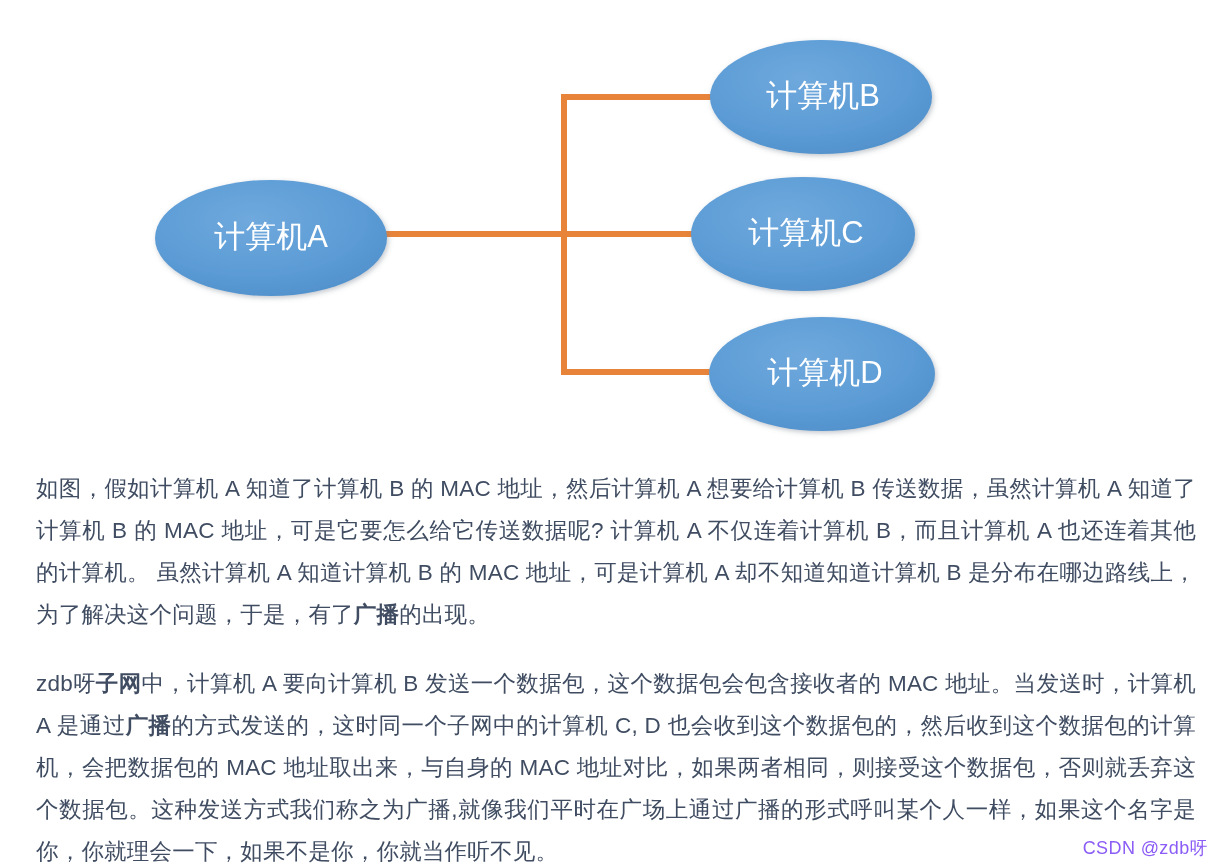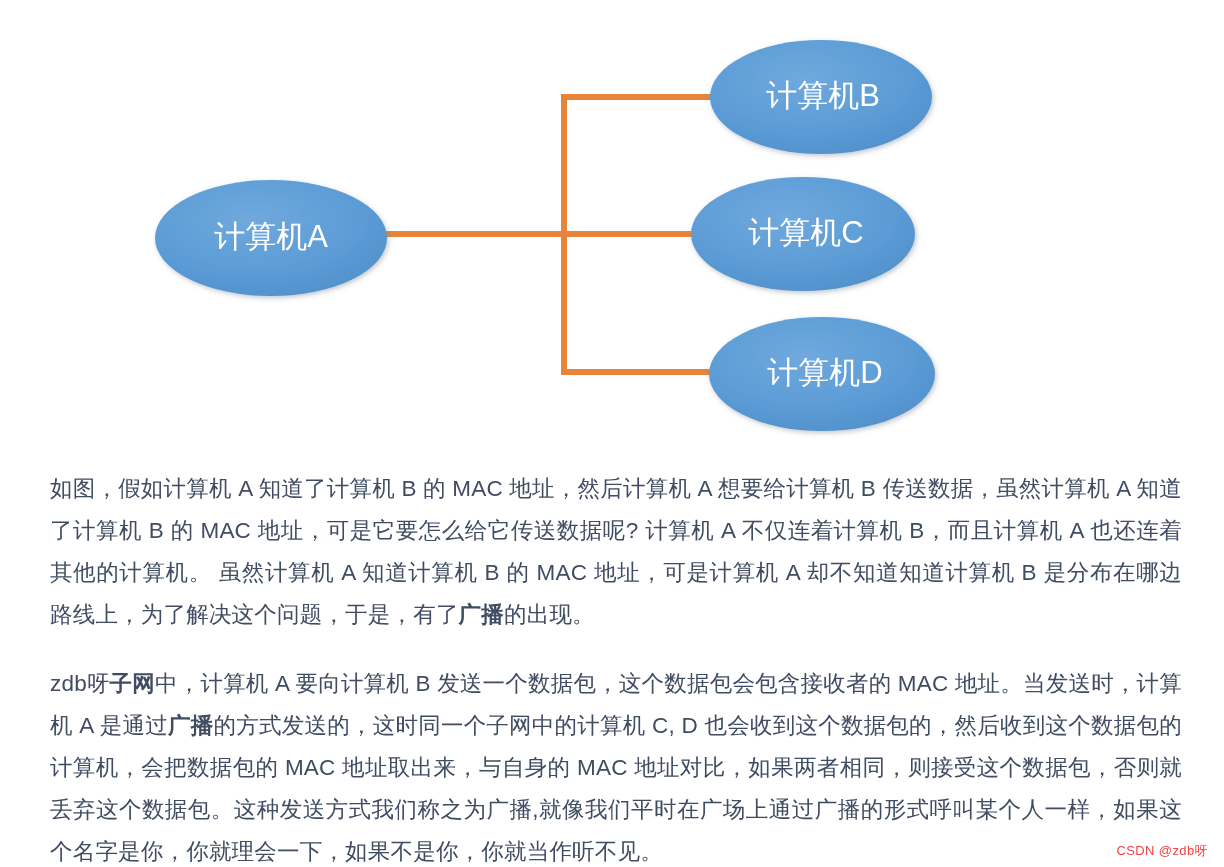--- a/index.html
+++ b/index.html
@@ -45,40 +45,40 @@
     left: 0;
     top: 440px;
     width: 1224px;
     padding: 0;
   }
   .para {
     color: #3f4c61;
     font-size: 22.5px;
     line-height: 42px;
     letter-spacing: 0.2px;
-    margin: 14px;
+    margin: 0;
     padding: 0 28px 0 36px;
     text-align: justify;
     text-justify: inter-ideograph;
     font-family: "Liberation Sans", "DejaVu Sans", sans-serif;
   }
   #para-1 { margin-top: 28px; }
   #para-2 { margin-top: 27px; }
   .para b, .kw {
     font-weight: bold;
     color: #3f4c61;
   }
 
   
   #watermark {
     position: absolute;
     right: 16px;
     bottom: 7px;
-    font-size: 13px;
-    color: #ef4444;
+    font-size: 18px;
+    color: #8b5cf6;
     font-family: "Liberation Sans", "DejaVu Sans", sans-serif;
     letter-spacing: 0.4px;
     white-space: nowrap;
   }
 </style>
 </head>
 <body>
 
 <figure id="diagram-figure">
   <svg id="diagram-svg" viewBox="0 0 1224 440" xmlns="http://www.w3.org/2000/svg">

